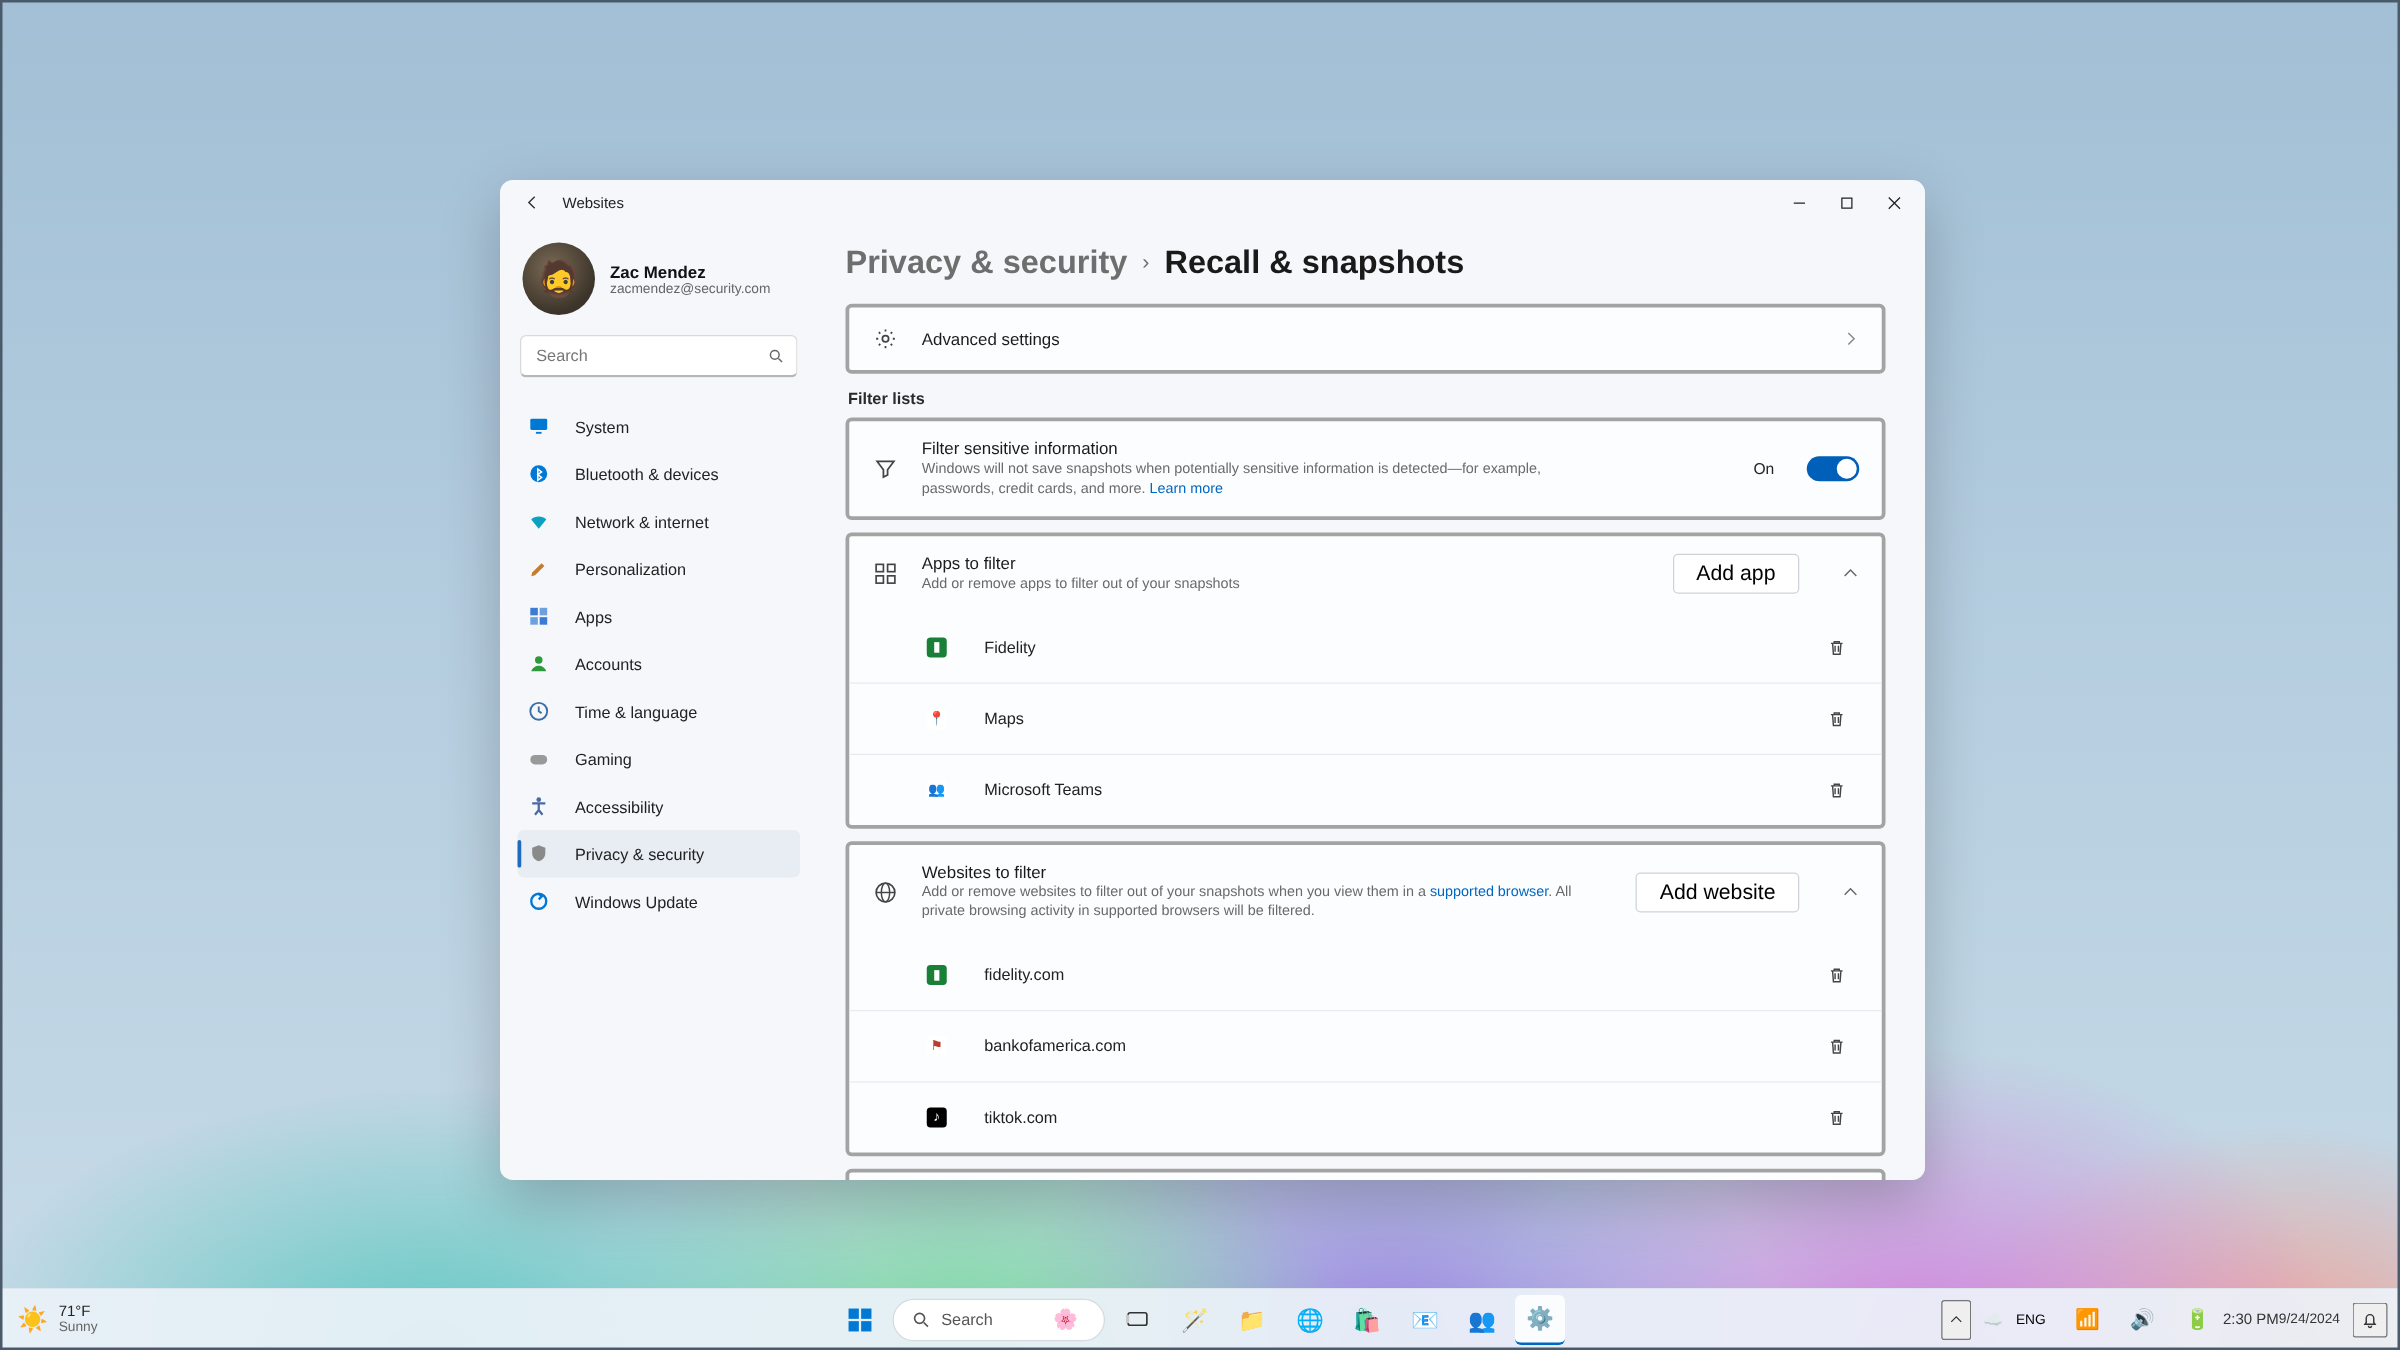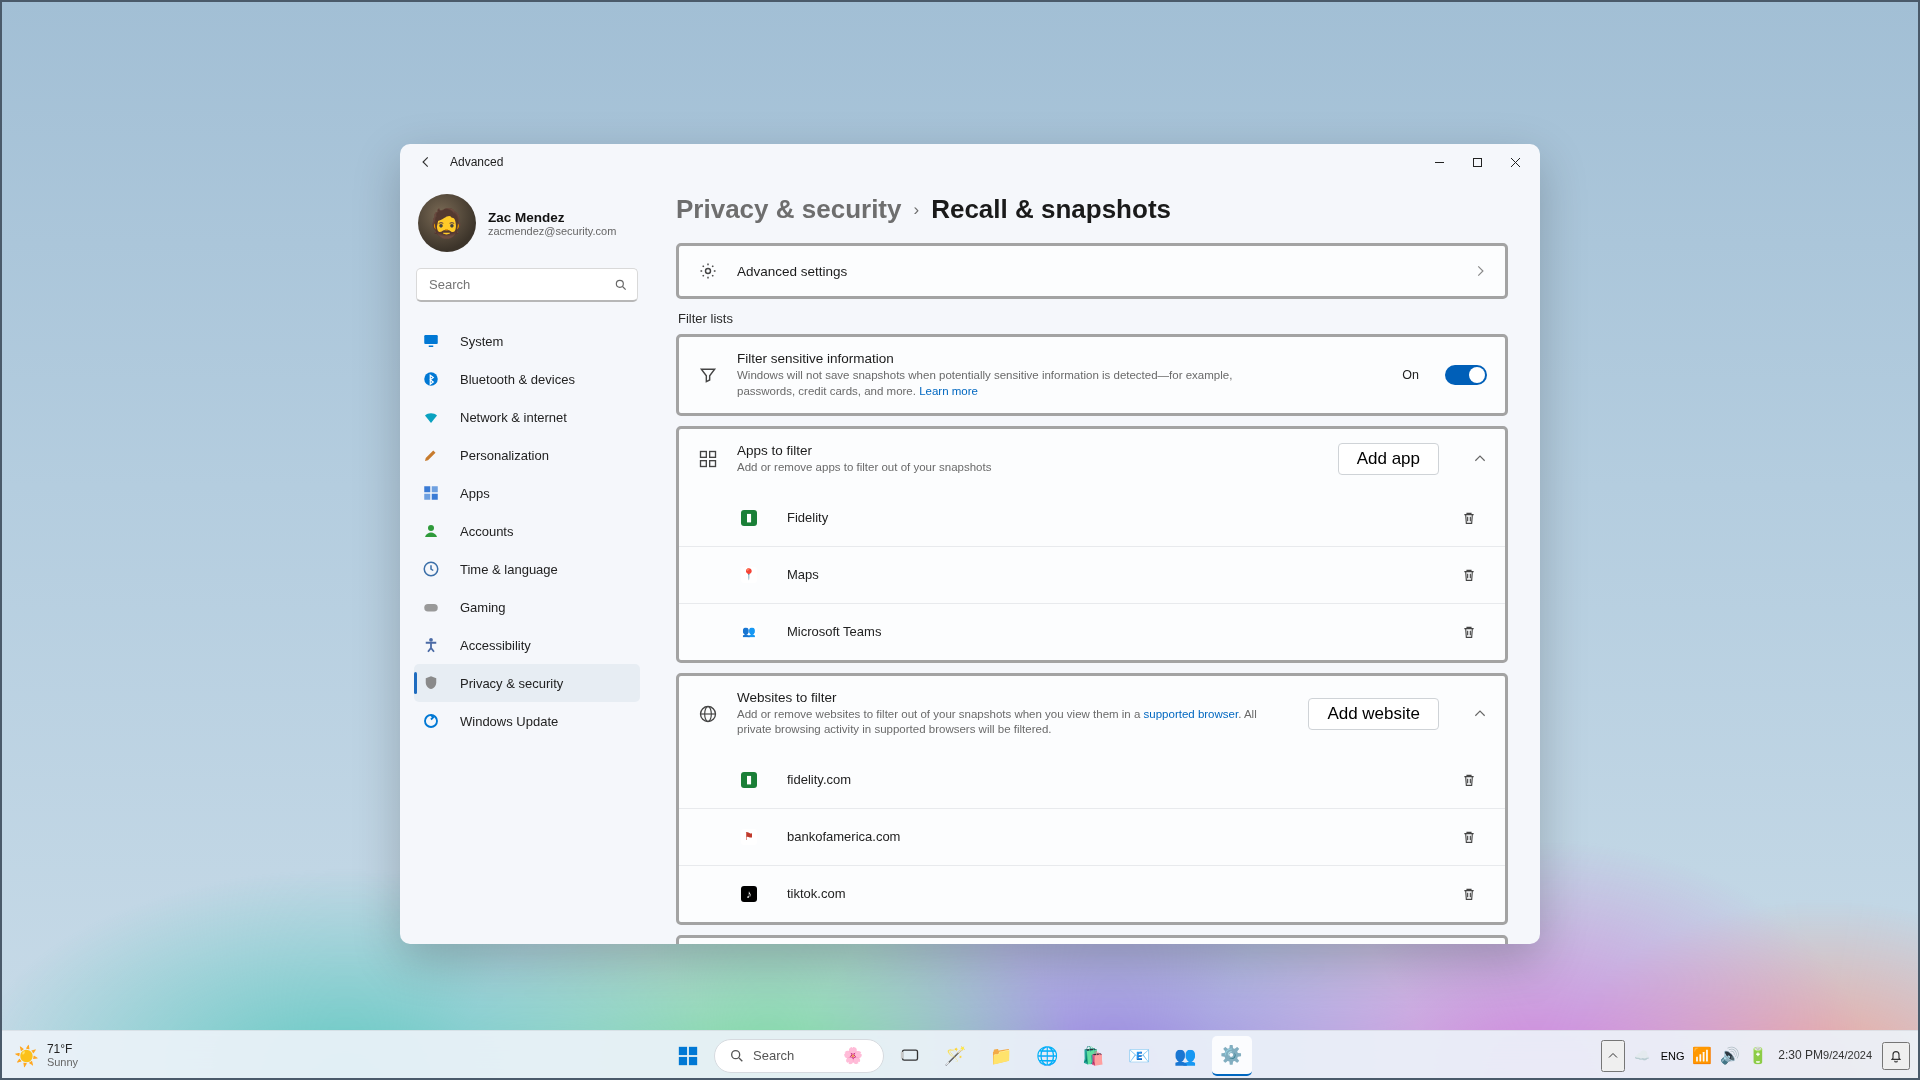--- a/index.html
+++ b/index.html
@@ -75,21 +75,21 @@
 .card-sub { font-size: 11.5px; color: #6a6a6a; margin-top: 2px; line-height: 1.35; max-width: 520px; }
 .card .toggle-wrap { display: flex; align-items: center; gap: 26px; }
 .toggle-label { font-size: 12.5px; color: #222; }
 .toggle { width: 42px; height: 20px; border-radius: 10px; background: #005fb8; position: relative; }
 .toggle::after { content: ""; position: absolute; right: 2px; top: 2px; width: 16px; height: 16px; border-radius: 50%; background: #fff; }
 .card .chev-right { color: #888; }
 .btn-pill { border: 1px solid #cfd3d7; background: #fff; border-radius: 4px; height: 32px; padding: 0 18px; font-size: 17px; cursor: pointer; }
 .expand-chev { margin-left: 16px; color: #666; }
 .link { color: #0067c0; text-decoration: none; }
 
-.section-label { font-size: 13px; font-weight: 400; color: #2a2a2a; margin: 12px 0 8px 2px; }
+.section-label { font-size: 13px; font-weight: 700; color: #2a2a2a; margin: 12px 0 8px 2px; }
 
 .sub-rows .card-row { padding-left: 62px; padding-right: 22px; }
 .sub-rows .app-icon { width: 16px; height: 16px; border-radius: 3px; flex: none; display:inline-flex; align-items:center; justify-content:center; font-size:11px; }
 .sub-rows .app-name { font-size: 13px; margin-left: 12px; flex: 1; color: #222; }
 .trash { border: none; background: none; cursor: pointer; color: #444; width: 28px; height: 28px; display:flex; align-items:center; justify-content:center; border-radius:4px; }
 
 
 .taskbar {
   position: absolute; bottom: 0; left: 0; right: 0; height: 50px;
   background: rgba(235,242,248,0.92); backdrop-filter: blur(18px);
@@ -101,41 +101,41 @@
 .weather-text { display: flex; flex-direction: column; line-height: 1.1; }
 .weather-temp { font-size: 12px; color: #222; }
 .weather-cond { font-size: 11px; color: #666; }
 .taskbar .center { position:absolute; left:50%; transform:translateX(-50%); display:flex; align-items:center; gap:6px; }
 .tb-btn { width: 40px; height: 40px; border: none; background: none; display:flex; align-items:center; justify-content:center; cursor:pointer; border-radius:5px; }
 .tb-btn.active { background: rgba(255,255,255,0.8); border-bottom: 2px solid #0067c0; }
 .search-pill { display:flex; align-items:center; gap:8px; height:34px; width: 170px; background:#fff; border:1px solid #d6dadf; border-radius:17px; padding:0 14px; font-size:13px; color:#555; }
 .search-pill-art { width:32px; height:22px; display:flex; align-items:center; justify-content:center; font-size:16px; }
 .taskbar .tray { margin-left: auto; display:flex; align-items:center; gap:10px; padding-right: 10px; }
 .tray-item { display:flex; align-items:center; justify-content:center; height:32px; color:#333; font-size:13px; }
-.tray-icons { display:flex; align-items:center; gap:8px; }
+.tray-icons { display:flex; align-items:center; gap:24px; }
 .clock { text-align:right; line-height:1.15; }
 .clock-time { font-size:12px; }
 .clock-date { font-size:11px; }
 .notif-btn { width:28px; height:28px; }
 
 svg { display:block; }
 </style>
 </head>
 <body>
 
 <div class="wallpaper-swirl"></div>
 
 <div class="settings-window">
   <div class="titlebar">
     <button class="back-btn">
       <svg width="14" height="14" viewBox="0 0 24 24">
           <path fill="none" stroke="#333" stroke-width="2" d="M15 4l-8 8 8 8"></path>
         </svg>
     </button>
-    <span class="ttl">Advanced</span>
+    <span class="ttl">Websites</span>
     <span class="spacer"></span>
     <button class="win-btn">
         <svg width="11" height="11" viewBox="0 0 11 11">
           <line x1="1" y1="5.5" x2="10" y2="5.5" stroke="#222" stroke-width="1"></line>
         </svg>
       </button>
     <button class="win-btn">
         <svg width="11" height="11" viewBox="0 0 11 11">
           <rect x="1.5" y="1.5" width="8" height="8" fill="none" stroke="#222" stroke-width="1"></rect>
         </svg>

